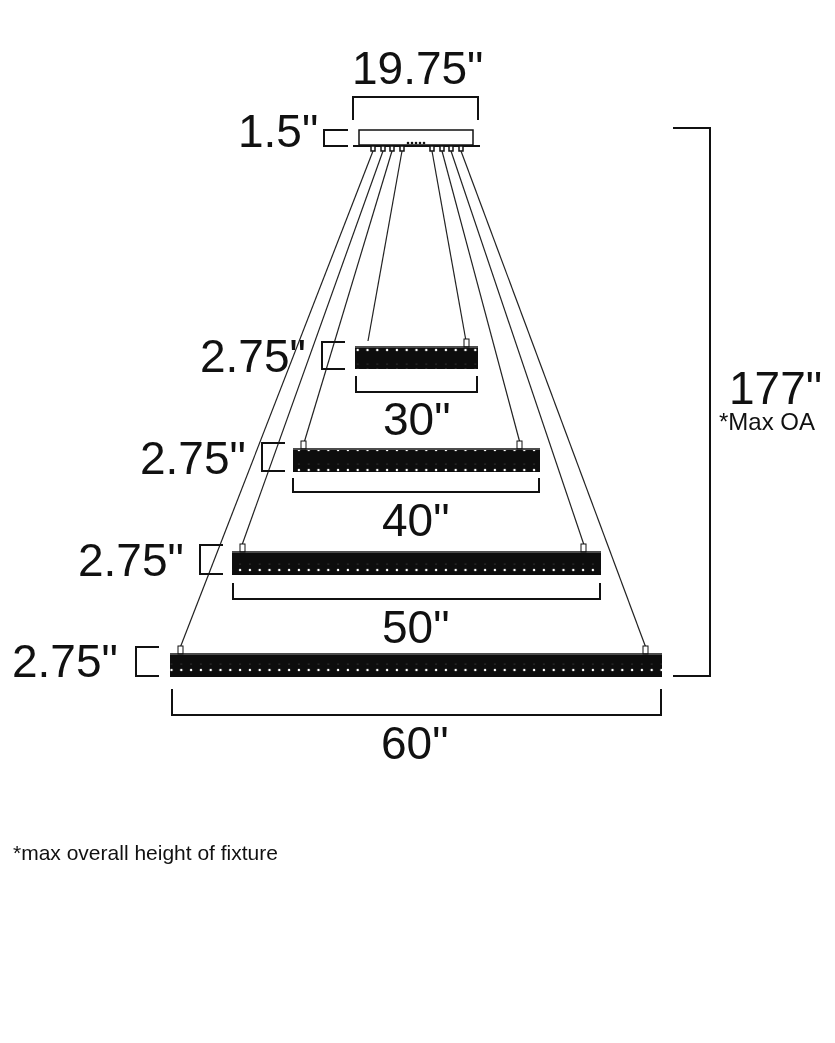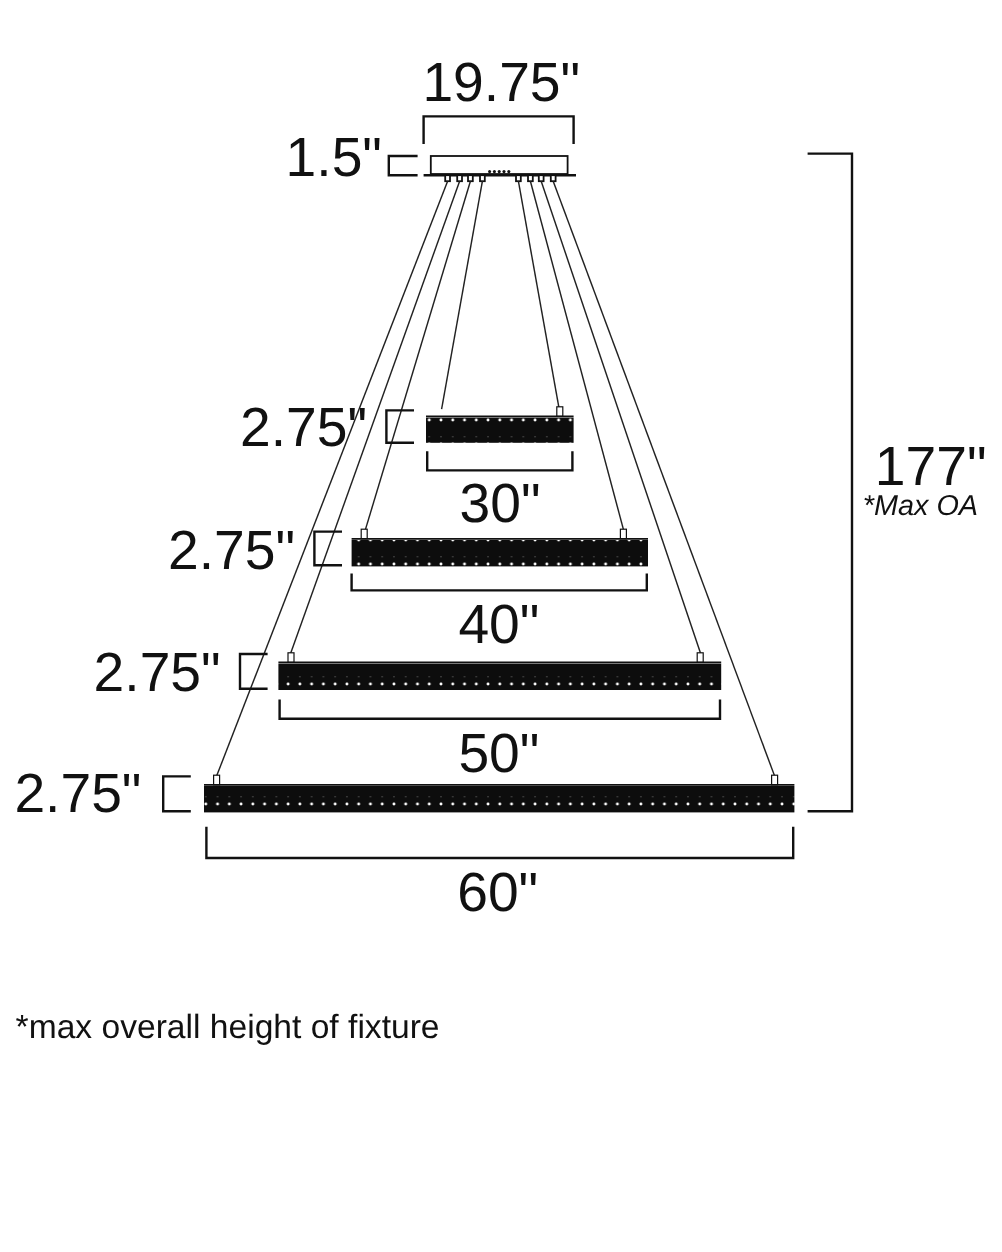--- a/index.html
+++ b/index.html
@@ -1,22 +1,22 @@
 <!DOCTYPE html>
 <html><head>
 <meta charset="utf-8">
 <style>
   html, body { margin: 0; padding: 0; background: #ffffff; }
   body { width: 835px; height: 1043px; position: relative; overflow: hidden;
          font-family: "Liberation Sans", "DejaVu Sans", sans-serif; color: #111; }
   svg { position: absolute; left: 0; top: 0; }
   .lbl { position: absolute; line-height: 1; white-space: nowrap; color: #111; }
   .big { font-size: 46px; }
-  .mid { font-size: 24px; font-style: italic; }
-  .note { font-size: 28px; }
+  .mid { font-size: 24px; }
+  .note { font-size: 21px; }
 </style>
 </head>
 <body>
 
 <svg width="835" height="1043" viewBox="0 0 835 1043">
   <defs>
     <pattern id="dots" x="0" y="0" width="9.8" height="20" patternUnits="userSpaceOnUse">
       <rect width="9.8" height="20" fill="#0d0d0d"></rect>
       <circle cx="4.9" cy="10" r="1.2" fill="#ffffff"></circle>
       <circle cx="4.9" cy="4" r="0.6" fill="#555"></circle>

